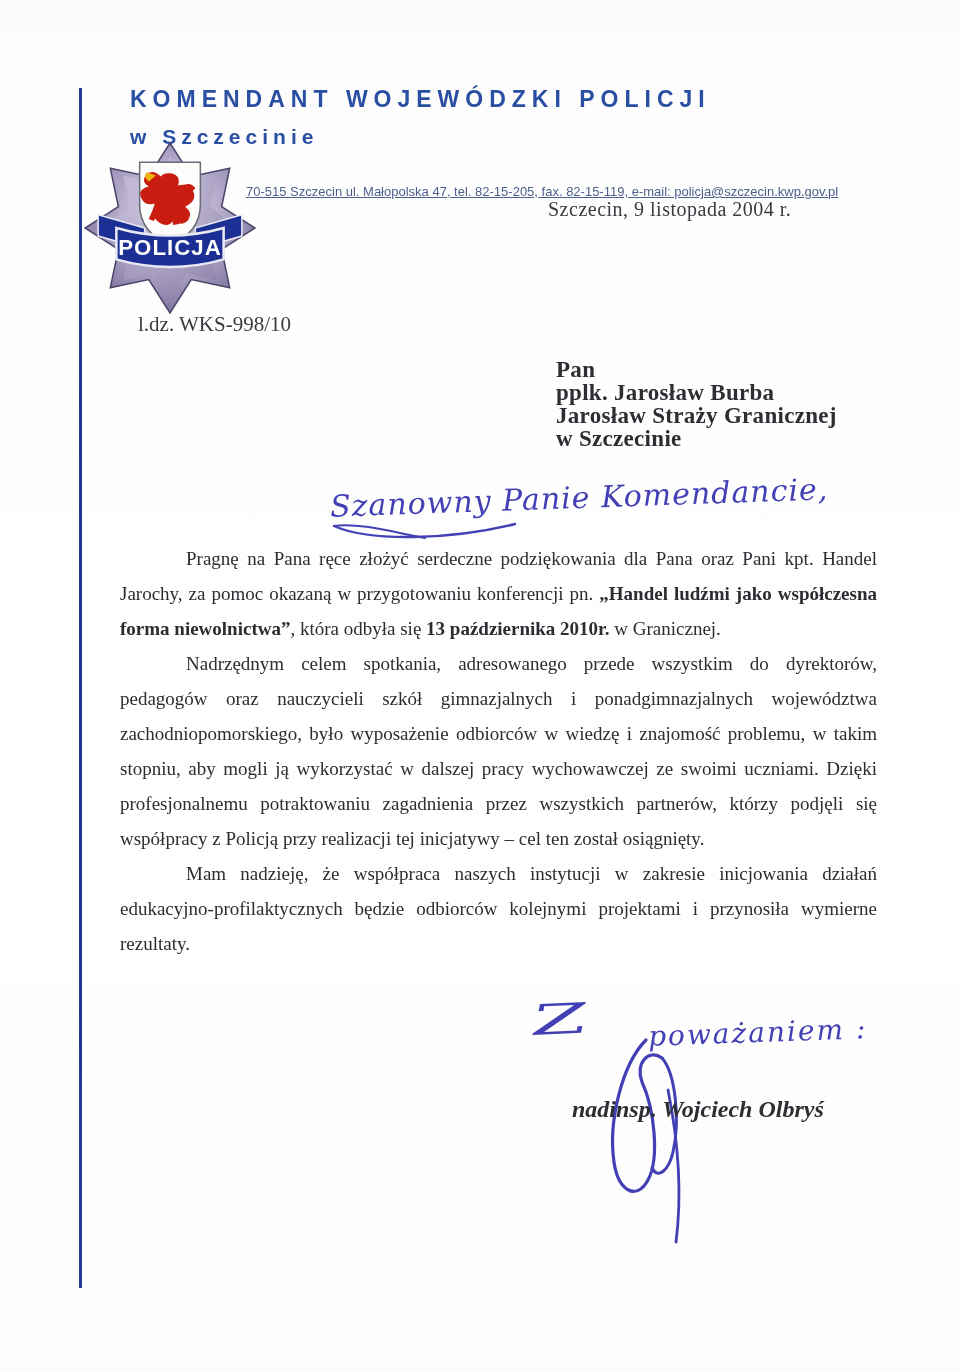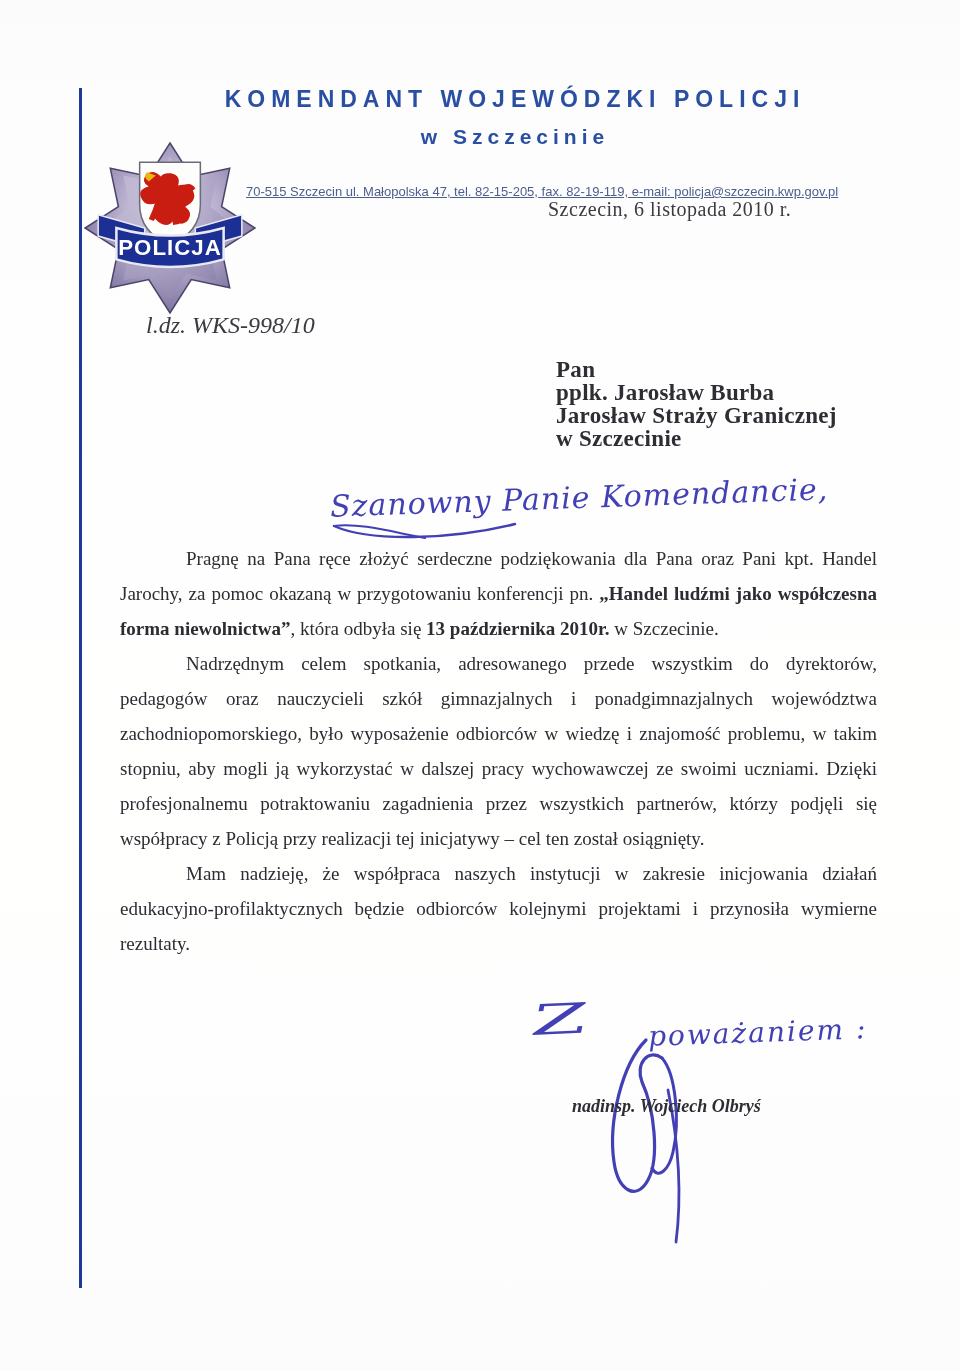--- a/index.html
+++ b/index.html
@@ -2,48 +2,48 @@
 <html lang="pl"><head>
 <meta charset="utf-8">
 <style>
   html,body{margin:0;padding:0;background:#e9e9ea;}
   .page{
     position:relative;width:960px;height:1371px;margin:0 auto;
     background:linear-gradient(180deg,#fbfbfc 0%,#fdfdfe 8%,#fffffe 60%,#fcfcfd 100%);
     font-family:"Liberation Serif",serif;overflow:hidden;
   }
   .rule{position:absolute;left:79px;top:88px;width:3px;height:1200px;background:#1e3a96;}
-  .title-wrap{position:absolute;left:130px;top:86px;width:770px;text-align:center;
+  .title-wrap{position:absolute;left:130px;top:86px;width:770px;text-align:left;
     color:#2a4fa2;font-family:"Liberation Sans",sans-serif;font-weight:bold;}
   .title1{font-size:23px;letter-spacing:6px;}
   .title2{font-size:21px;letter-spacing:5px;margin-top:12px;}
   .badge{position:absolute;left:84px;top:142px;width:172px;height:172px;}
   .address{position:absolute;left:246px;top:184px;width:640px;
     font-family:"Liberation Sans",sans-serif;font-size:13px;color:#4d5f8c;
     text-decoration:underline;white-space:nowrap;}
   .dateline{position:absolute;left:548px;top:198px;font-size:20px;color:#3a3a40;letter-spacing:0.5px;}
-  .ref{position:absolute;left:146px;top:312px;font-size:24px;color:#3a3a40;font-style:italic;}
+  .ref{position:absolute;left:138px;top:312px;font-size:21px;color:#3a3a40;}
   .recipient{position:absolute;left:556px;top:358px;font-size:23px;font-weight:bold;
     line-height:23px;color:#2d2d33;letter-spacing:0.3px;}
   .greeting{position:absolute;left:330px;top:480px;font-family:"DejaVu Serif",serif;
     font-style:italic;font-size:30px;color:#4340b5;letter-spacing:1px;
     transform:rotate(-2deg);white-space:nowrap;}
   .greeting-flourish{position:absolute;left:330px;top:520px;}
   .body-text{position:absolute;left:120px;top:541px;width:757px;font-size:19px;
     line-height:35px;text-align:justify;color:#2c2c33;}
   .body-text p{margin:0;text-indent:66px;}
   .body-text b{font-weight:bold;}
   .close-z{position:absolute;left:532px;top:996px;font-family:"DejaVu Serif",serif;
     font-style:italic;font-size:42px;color:#4340b5;
     transform:scaleX(1.9) rotate(-5deg);transform-origin:left center;}
   .close-rest{position:absolute;left:648px;top:1016px;font-family:"DejaVu Serif",serif;
     font-style:italic;font-size:28px;color:#4340b5;letter-spacing:2px;
     transform:rotate(-2deg);white-space:nowrap;}
   .signature{position:absolute;left:594px;top:1030px;width:130px;height:225px;}
-  .sig-name{position:absolute;left:572px;top:1096px;font-size:18px;font-weight:bold;
+  .sig-name{position:absolute;left:572px;top:1096px;font-size:24px;font-weight:bold;
     font-style:italic;color:#2d2d33;white-space:nowrap;}
 </style>
 </head>
 <body>
 
 <div class="page">
 
   <div class="rule"></div>
 
   <div class="title-wrap">
@@ -76,41 +76,41 @@
     </g>
 
     <g>
       <polygon points="14,72 60,85 60,106 14,93" fill="#1b2f94" stroke="#e9e9f4" stroke-width="1.5"></polygon>
       <polygon points="156,72 110,85 110,106 156,93" fill="#1b2f94" stroke="#e9e9f4" stroke-width="1.5"></polygon>
       <path d="M32,85 Q85,100 138,85 L138,116 Q85,131 32,116 Z" fill="#1b2f94" stroke="#e9e9f4" stroke-width="2.5"></path>
       <text x="85" y="112" text-anchor="middle" fill="#ffffff" font-family="Liberation Sans, sans-serif" font-size="22" font-weight="bold" letter-spacing="1">POLICJA</text>
     </g>
   </svg>
 
-  <div class="address">70-515 Szczecin ul. Małopolska 47, tel. 82-15-205, fax. 82-19-119, e-mail: policja@szczecin.kwp.gov.pl</div>
+  <div class="address">70-515 Szczecin ul. Małopolska 47, tel. 82-15-205, fax. 82-15-119, e-mail: policja@szczecin.kwp.gov.pl</div>
 
-  <div class="dateline">Szczecin, 6 listopada 2010 r.</div>
+  <div class="dateline">Szczecin, 9 listopada 2004 r.</div>
 
   <div class="ref">l.dz. WKS-998/10</div>
 
   <div class="recipient">
     <div>Pan</div>
     <div>pplk. Jarosław Burba</div>
     <div>Jarosław Straży Granicznej</div>
     <div>w Szczecinie</div>
   </div>
 
   <div class="greeting">Szanowny Panie Komendancie,</div>
   <svg class="greeting-flourish" width="190" height="26" viewBox="0 0 190 26">
     <path d="M4,6 C40,22 120,20 185,4" fill="none" stroke="#4340b5" stroke-width="2.4" stroke-linecap="round"></path>
     <path d="M4,6 C30,2 70,14 95,18" fill="none" stroke="#4340b5" stroke-width="2" stroke-linecap="round"></path>
   </svg>
 
   <div class="body-text">
-    <p><span>Pragnę na Pana ręce złożyć serdeczne podziękowania dla Pana oraz Pani kpt. Handel Jarochy, za pomoc okazaną w przygotowaniu konferencji pn. </span><b>„Handel ludźmi jako współczesna forma niewolnictwa”</b><span>, która odbyła się </span><b>13 października 2010r.</b><span> w Szczecinie.</span></p>
+    <p><span>Pragnę na Pana ręce złożyć serdeczne podziękowania dla Pana oraz Pani kpt. Handel Jarochy, za pomoc okazaną w przygotowaniu konferencji pn. </span><b>„Handel ludźmi jako współczesna forma niewolnictwa”</b><span>, która odbyła się </span><b>13 października 2010r.</b><span> w Granicznej.</span></p>
     <p>Nadrzędnym celem spotkania, adresowanego przede wszystkim do dyrektorów, pedagogów oraz nauczycieli szkół gimnazjalnych i ponadgimnazjalnych województwa zachodniopomorskiego, było wyposażenie odbiorców w wiedzę i znajomość problemu, w takim stopniu, aby mogli ją wykorzystać w dalszej pracy wychowawczej ze swoimi uczniami. Dzięki profesjonalnemu potraktowaniu zagadnienia przez wszystkich partnerów, którzy podjęli się współpracy z Policją przy realizacji tej inicjatywy – cel ten został osiągnięty.</p>
     <p>Mam nadzieję, że współpraca naszych instytucji w zakresie inicjowania działań edukacyjno-profilaktycznych będzie odbiorców kolejnymi projektami i przynosiła wymierne rezultaty.</p>
   </div>
 
   <div class="close-z">Z</div>
   <div class="close-rest">poważaniem :</div>
 
   <svg class="signature" viewBox="0 0 130 225">
     <path d="M52,10 C28,34 14,92 20,132 C24,160 42,172 54,150 C66,128 60,78 48,52 C41,34 54,18 68,28" fill="none" stroke="#4340b5" stroke-width="3.2" stroke-linecap="round"></path>
     <path d="M68,28 C82,44 86,92 79,122 C75,140 64,150 58,138" fill="none" stroke="#4340b5" stroke-width="3" stroke-linecap="round"></path>

